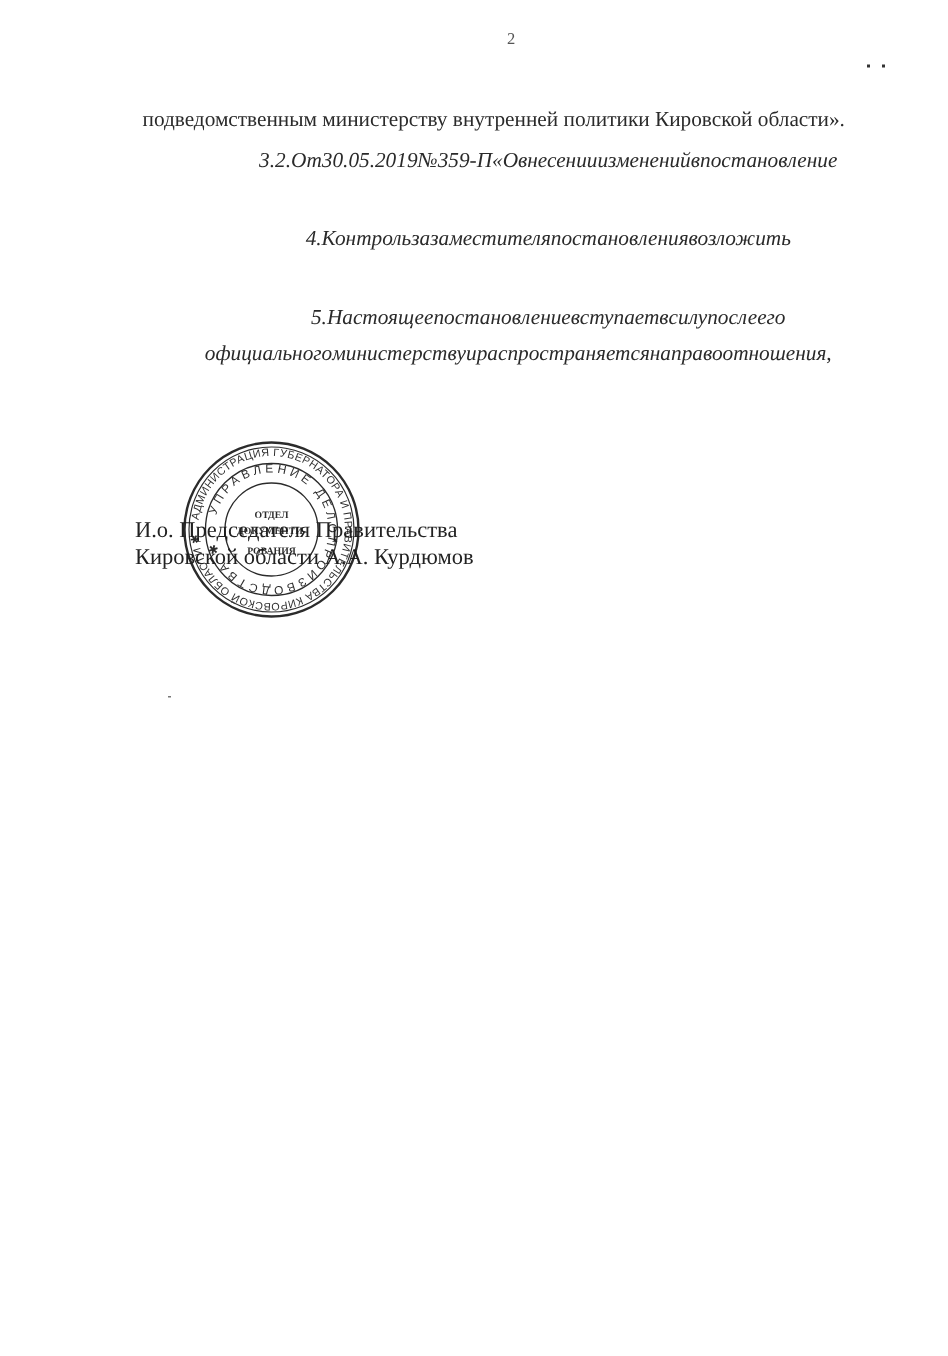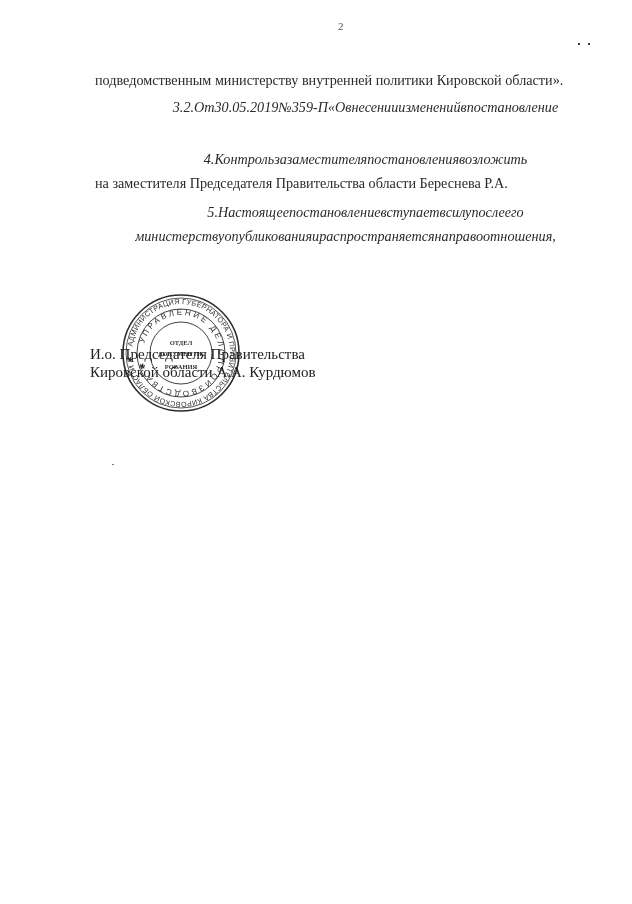--- a/index.html
+++ b/index.html
@@ -108,35 +108,34 @@
   </div>
 
   <div class="line indent justify" style="top:151px">
     <span>4.</span>
     <span>Контроль</span>
     <span>за</span>
     <span>заместителя</span>
     <span>постановления</span>
     <span>возложить</span>
   </div>
-  <div class="line" style="top:175px">на заместителя Председателя Правительства области Береснева Р.А.</div>
 
   <div class="line indent justify" style="top:204px">
     <span>5.</span>
     <span>Настоящее</span>
     <span>постановление</span>
     <span>вступает</span>
     <span>в</span>
     <span>силу</span>
     <span>после</span>
     <span>его</span>
   </div>
   <div class="line justify" style="top:228px">
+    <span>официального</span>
     <span>министерству</span>
-    <span>опубликования</span>
     <span>и</span>
     <span>распространяется</span>
     <span>на</span>
     <span>правоотношения,</span>
   </div>
 
   <div class="sig" style="top:321px">И.о. Председателя Правительства</div>
   <div class="sig" style="top:339px">Кировской области    А.А. Курдюмов</div>
 
   <svg class="stamp" viewBox="0 0 120 120">

